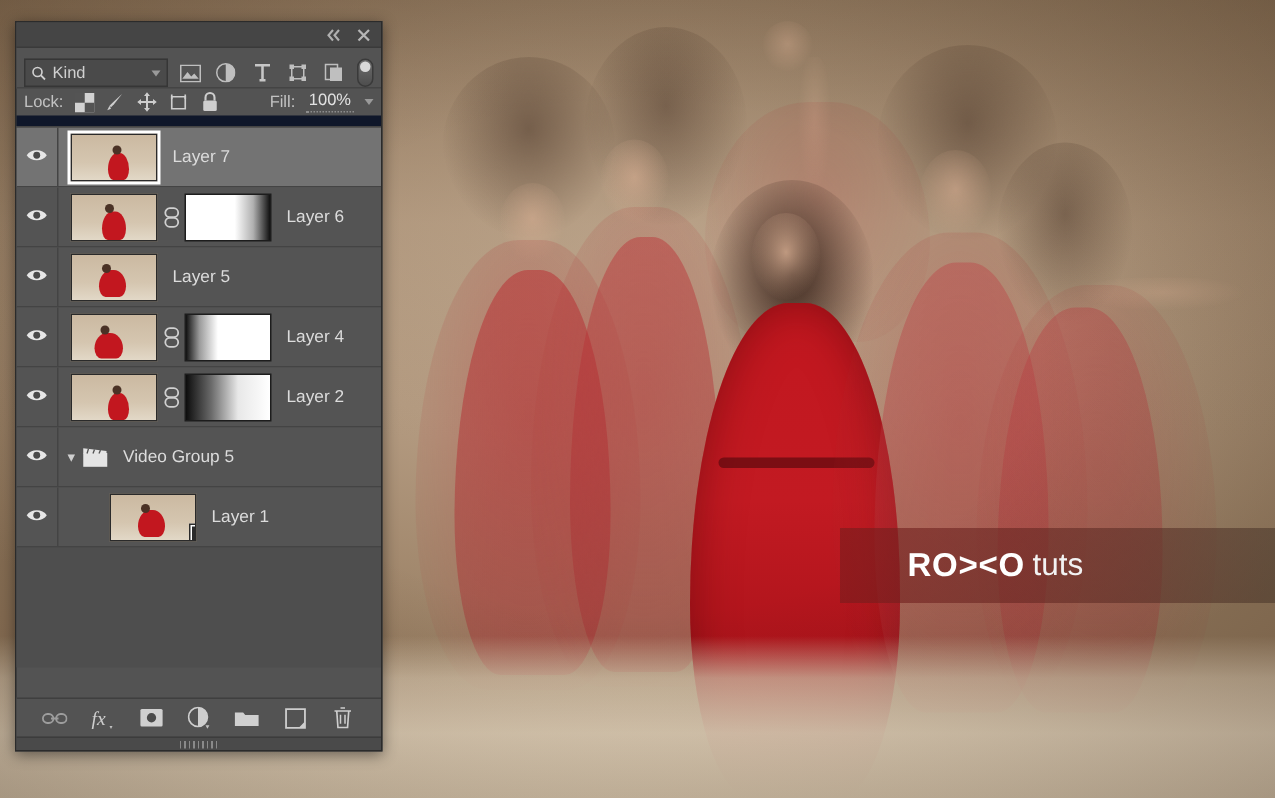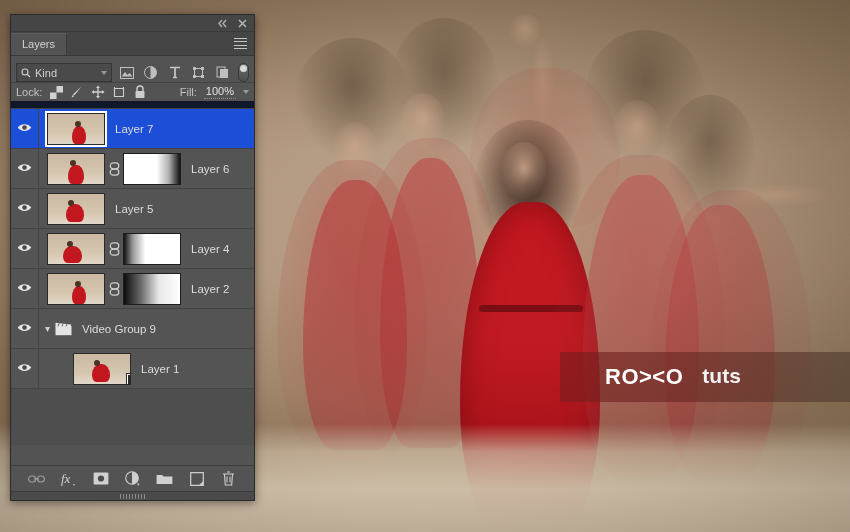--- a/index.html
+++ b/index.html
@@ -158,21 +158,21 @@
   .layers {
     flex: 1; background: #4e4e4e; overflow: hidden;
     border-top: 1px solid #444;
   }
   .layer-row {
     display:flex; align-items:center;
     height: 40px;
     border-bottom: 1px solid #444444;
     background: #545454;
   }
-  .layer-row.selected { background: #1d4ed8; }
+  .layer-row.selected { background: #737373; }
   .eye-cell {
     width: 28px; height: 100%;
     display:flex; align-items:center; justify-content:center;
     border-right: 1px solid #444;
     flex: 0 0 28px;
   }
   .thumb-wrap { padding-left: 8px; display:flex; align-items:center; }
   .thumb {
     width: 58px; height: 32px;
     border: 1px solid #2a2a2a;
@@ -233,23 +233,23 @@
   }
 
   
   #watermark {
     position:absolute; left: 560px; top: 352px;
     width: 290px; height: 50px;
     background: linear-gradient(to right, rgba(120,28,28,0.62), rgba(70,52,40,0.55));
     display:flex; flex-direction:column; justify-content:center;
     padding-left: 45px;
   }
-  .wm-top { display:flex; align-items:flex-start; gap: 19px; }
+  .wm-top { display:flex; align-items:center; gap: 5px; }
   .wm-ro { color:#fff; font-size: 22px; font-weight:700; letter-spacing:0.5px; font-family:"Liberation Sans",sans-serif; }
-  .wm-tuts { color:#f2f2f2; font-size: 21px; font-weight:700; }
+  .wm-tuts { color:#f2f2f2; font-size: 21px; font-weight:400; }
   .wm-url { color:#ededed; font-size: 12.5px; margin-top:1px; }
 </style>
 </head>
 <body>
 
 <div id="stage">
 
   <div class="photo">
 
     <div class="fig" style="left:285px;top:30px;width:130px;height:420px;">
@@ -306,29 +306,20 @@
           <path d="M9 2 L6 5.5 L9 9" stroke="#cfcfcf" stroke-width="1.4" fill="none"></path>
         </svg>
       </span>
       <span class="tb-ico">
         <svg viewBox="0 0 11 11" width="11" height="11">
           <path d="M2 2 L9 9 M9 2 L2 9" stroke="#d6d6d6" stroke-width="1.5"></path>
         </svg>
       </span>
     </div>
 
-    <div class="panel-tabs">
-      <div class="tab">Layers</div>
-      <div class="burger">
-        <i></i>
-          <i></i>
-          <i></i>
-          <i></i>
-      </div>
-    </div>
 
     <div class="filter-row">
       <div class="kind-select">
         <svg width="10" height="10" viewBox="0 0 10 10">
           <circle cx="4" cy="4" r="3" stroke="#d0d0d0" stroke-width="1.1" fill="none"></circle>
           <path d="M6.3 6.3 L9 9" stroke="#d0d0d0" stroke-width="1.2"></path>
         </svg>
         <span class="lbl">Kind</span>
         <span class="caret-lite"></span>
       </div>
@@ -521,21 +512,21 @@
                 <path d="M0.8 5.5 C3.5 1 11.5 1 14.2 5.5 C11.5 10 3.5 10 0.8 5.5 Z" fill="#e6e6e6"></path>
                 <circle cx="7.5" cy="5.5" r="2.3" fill="#4a4a4a"></circle>
               </svg></span>
           </div>
           <span class="group-chevron">▾</span>
           <span class="clap"><svg width="17" height="14" viewBox="0 0 17 14">
               <rect x="0.5" y="4" width="16" height="9.2" fill="#e4e4e4"></rect>
               <path d="M0.5 0.8 L16 2.6 L16 4.4 L0.5 4.4 Z" fill="#e4e4e4"></path>
               <path d="M4 1.2 L3 4.3 M8 1.6 L7 4.3 M12 2.1 L11 4.3" stroke="#555" stroke-width="0.9"></path>
             </svg></span>
-          <span class="layer-name">Video Group 9</span>
+          <span class="layer-name">Video Group 5</span>
         </div>
         <div class="layer-row">
           <div class="eye-cell">
             <span><svg width="15" height="11" viewBox="0 0 15 11">
                 <path d="M0.8 5.5 C3.5 1 11.5 1 14.2 5.5 C11.5 10 3.5 10 0.8 5.5 Z" fill="#e6e6e6"></path>
                 <circle cx="7.5" cy="5.5" r="2.3" fill="#4a4a4a"></circle>
               </svg></span>
           </div>
           <span class="indent"></span>
           <div class="thumb-wrap">

